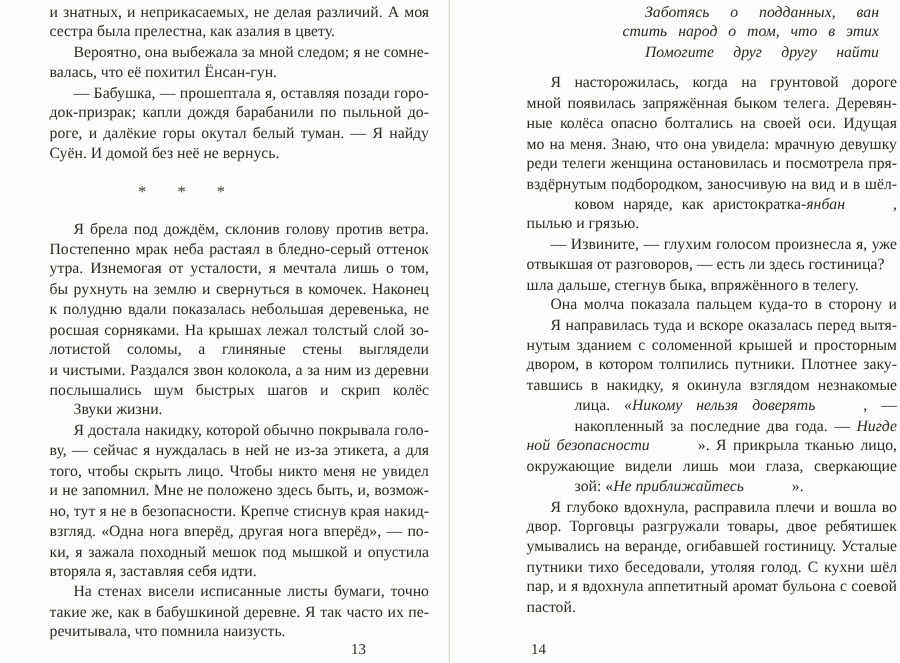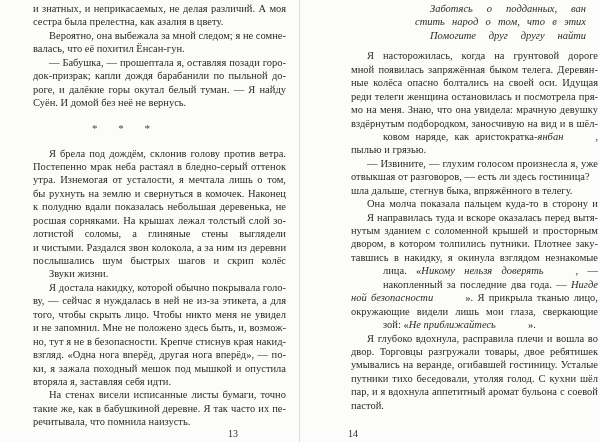--- a/index.html
+++ b/index.html
@@ -41,21 +41,21 @@
     margin:11px 0 12px;
     text-align:center;
     font-size:11px;
     letter-spacing:9px;
     color:#4a4641;
     position:relative; left:-18px;
   }
   .gap { height:7px; }
   .page-number {
     position:absolute; bottom:3px;
-    width:22px; text-align:left;
+    width:22px; text-align:center;
     font-size:10px; color:#2e2a27;
   }
   #page-num-left  { left:228px; }
   #page-num-right { left:348px; }
 </style>
 </head>
 <body>
 
 <div>
   <div id="left-col" class="page-col">
@@ -92,22 +92,22 @@
     </div>
   <div class="gutter"></div>
   <div id="right-col" class="page-col">
       <div class="line indent quote italic">Заботясь о подданных, ван повелевает опове-</div>
       <div class="line quote italic">стить народ о том, что в этих местах появил-</div>
       <div class="line indent last quote italic">Помогите друг другу найти преступника...</div>
       <div class="gap"></div>
       <div class="line indent">Я насторожилась, когда на грунтовой дороге передо</div>
       <div class="line">мной появилась запряжённая быком телега. Деревян-</div>
       <div class="line">ные колёса опасно болтались на своей оси. Идущая впе-</div>
+      <div class="line">мо на меня. Знаю, что она увидела: мрачную девушку со</div>
       <div class="line">реди телеги женщина остановилась и посмотрела пря-</div>
-      <div class="line">мо на меня. Знаю, что она увидела: мрачную девушку со</div>
       <div class="line">вздёрнутым подбородком, заносчивую на вид и в шёл-</div>
       <div class="line"><span>ковом наряде, как аристократка-</span><em>янбан</em><span>, но покрытую</span></div>
       <div class="line last">пылью и грязью.</div>
       <div class="line indent">— Извините, — глухим голосом произнесла я, уже</div>
       <div class="line last">отвыкшая от разговоров, — есть ли здесь гостиница?</div>
       <div class="line last">шла дальше, стегнув быка, впряжённого в телегу.</div>
       <div class="line indent">Она молча показала пальцем куда-то в сторону и по-</div>
       <div class="line indent">Я направилась туда и вскоре оказалась перед вытя-</div>
       <div class="line">нутым зданием с соломенной крышей и просторным</div>
       <div class="line">двором, в котором толпились путники. Плотнее заку-</div>

